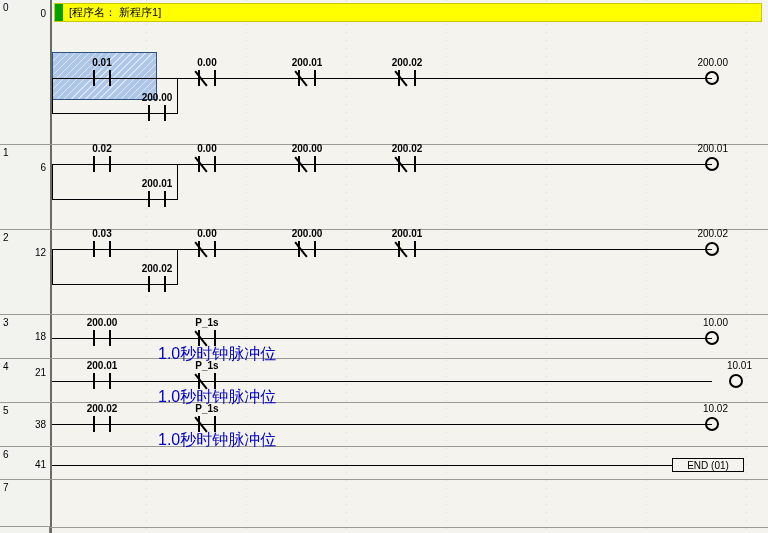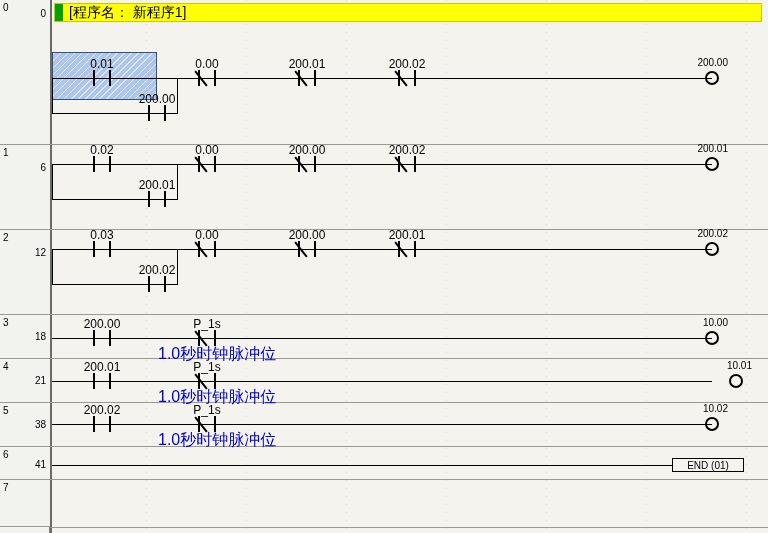--- a/index.html
+++ b/index.html
@@ -47,35 +47,35 @@
     position:absolute;left:0px;top:0;width:2px;height:533px;background:#6b6b66;
   }
 
   
   .hdr{
     position:absolute;left:4px;height:19px;background:#ffff00;
     border:1px solid #c9c900;box-sizing:border-box;
     display:flex;align-items:center;
   }
   .hdr .mark{width:8px;height:17px;background:#00a000;flex:0 0 8px;}
-  .hdr .txt{padding-left:6px;font-size:14px;color:#000;white-space:nowrap;}
+  .hdr .txt{padding-left:6px;font-size:11px;color:#000;white-space:nowrap;}
 
   
   .sep{position:absolute;left:0;width:718px;height:1px;background:#9a9a94;}
 
   
   .wire{position:absolute;background:#000;}
   .wh{height:1px;}
   .wv{width:1px;}
 
   
   .contact{position:absolute;width:30px;height:16px;}
   .contact .lbl{
     position:absolute;left:50%;transform:translateX(-50%);
-    top:-13px;font-size:12px;white-space:nowrap;
+    top:-13px;font-size:10px;white-space:nowrap;font-weight:bold;
   }
   .contact .bar{position:absolute;top:0;width:2px;height:16px;background:#000;}
   .contact .bl{left:6px;}
   .contact .br{left:22px;}
   .contact .slash{
     position:absolute;left:8px;top:-1px;width:2px;height:19px;background:#000;
     transform:rotate(-38deg);transform-origin:center;
   }
 
   
@@ -126,21 +126,21 @@
     <div class="gutter-row" style="top:230px;height:85px;">
       <span class="gutter-idx">2</span>
       <span class="gutter-step" style="top:17px;">12</span>
     </div>
     <div class="gutter-row" style="top:315px;height:44px;">
       <span class="gutter-idx">3</span>
       <span class="gutter-step" style="top:16px;">18</span>
     </div>
     <div class="gutter-row" style="top:359px;height:44px;">
       <span class="gutter-idx">4</span>
-      <span class="gutter-step" style="top:16px;text-align:right;">21</span>
+      <span class="gutter-step" style="top:8px;text-align:right;">21</span>
     </div>
     <div class="gutter-row" style="top:403px;height:44px;">
       <span class="gutter-idx">5</span>
       <span class="gutter-step" style="top:16px;">38</span>
     </div>
     <div class="gutter-row" style="top:447px;height:33px;">
       <span class="gutter-idx">6</span>
       <span class="gutter-step" style="top:12px;">41</span>
     </div>
     <div class="gutter-row" style="top:480px;height:47px;">

